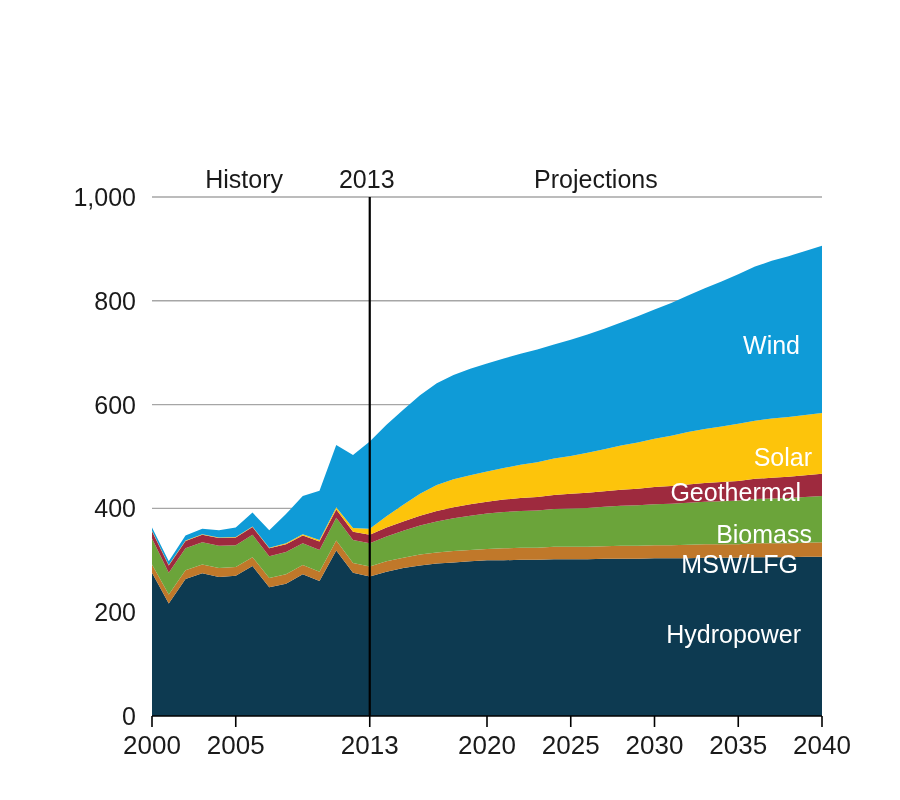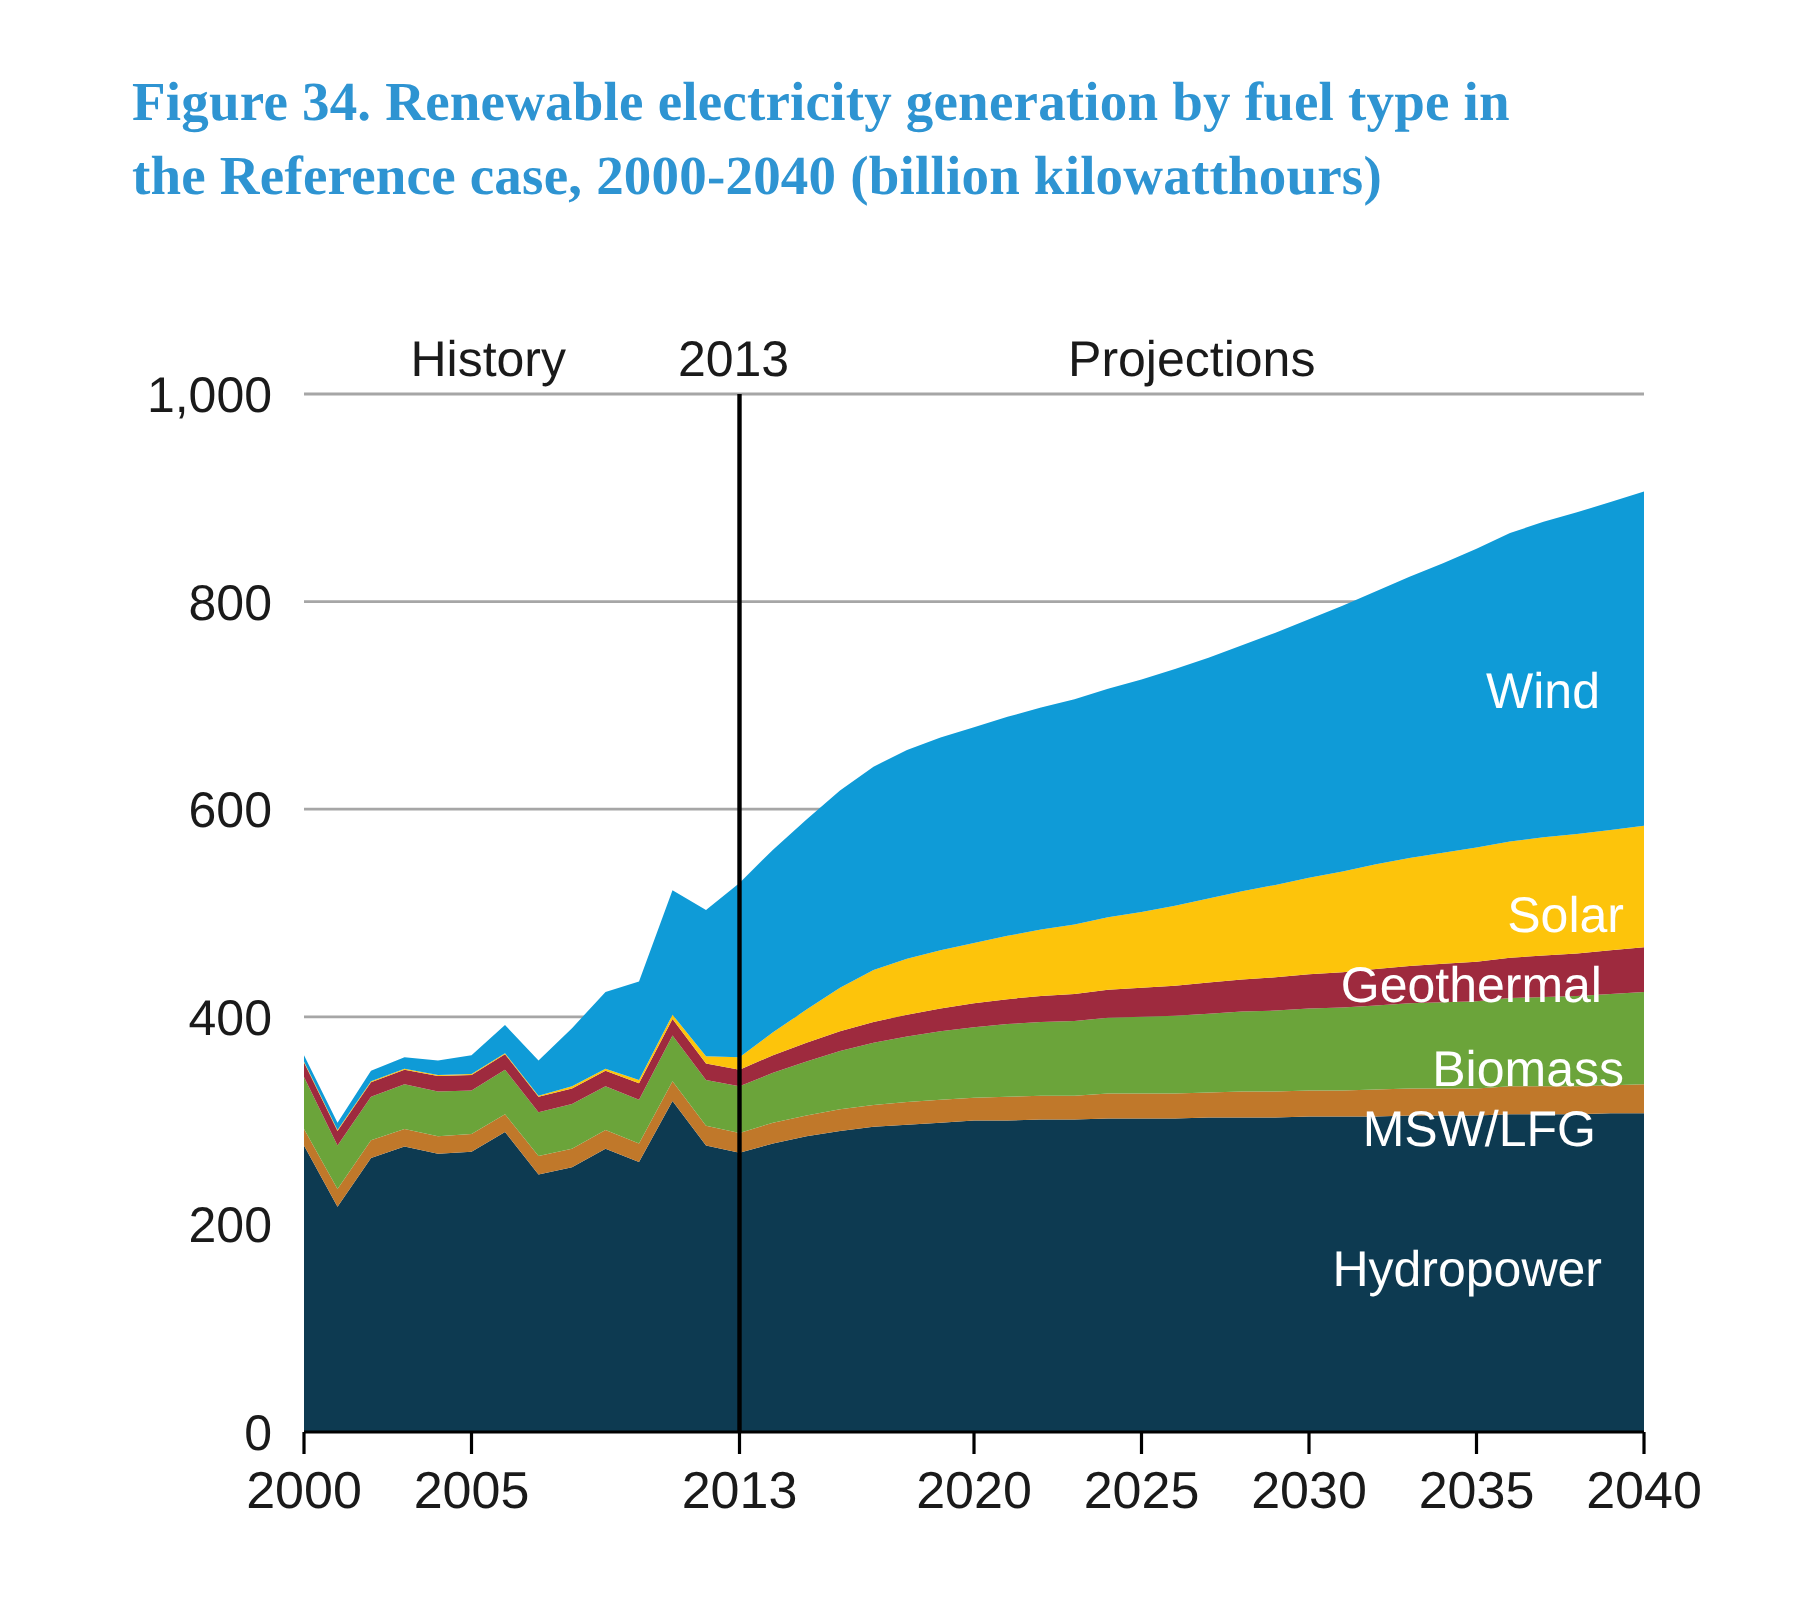--- a/index.html
+++ b/index.html
@@ -80,21 +80,20 @@
   .divider-line {
     stroke: #000000;
     stroke-width: 2.2;
   }
 </style>
 </head>
 <body>
 
 <div id="figure-root">
 
-  <div id="chart-title">Figure 34. Renewable electricity generation by fuel type in the Reference case, 2000-2040 (billion kilowatthours)</div>
 
   <div id="plot-wrap">
     <svg id="chart-svg" viewBox="0 0 900 800" xmlns="http://www.w3.org/2000/svg">
 
       <g id="gridlines">
           <line class="gridline" x1="152" x2="822" y1="612.2" y2="612.2"></line>
           <line class="gridline" x1="152" x2="822" y1="508.4" y2="508.4"></line>
           <line class="gridline" x1="152" x2="822" y1="404.6" y2="404.6"></line>
           <line class="gridline" x1="152" x2="822" y1="300.79999999999995" y2="300.79999999999995"></line>
           <line class="gridline" x1="152" x2="822" y1="197" y2="197"></line>

